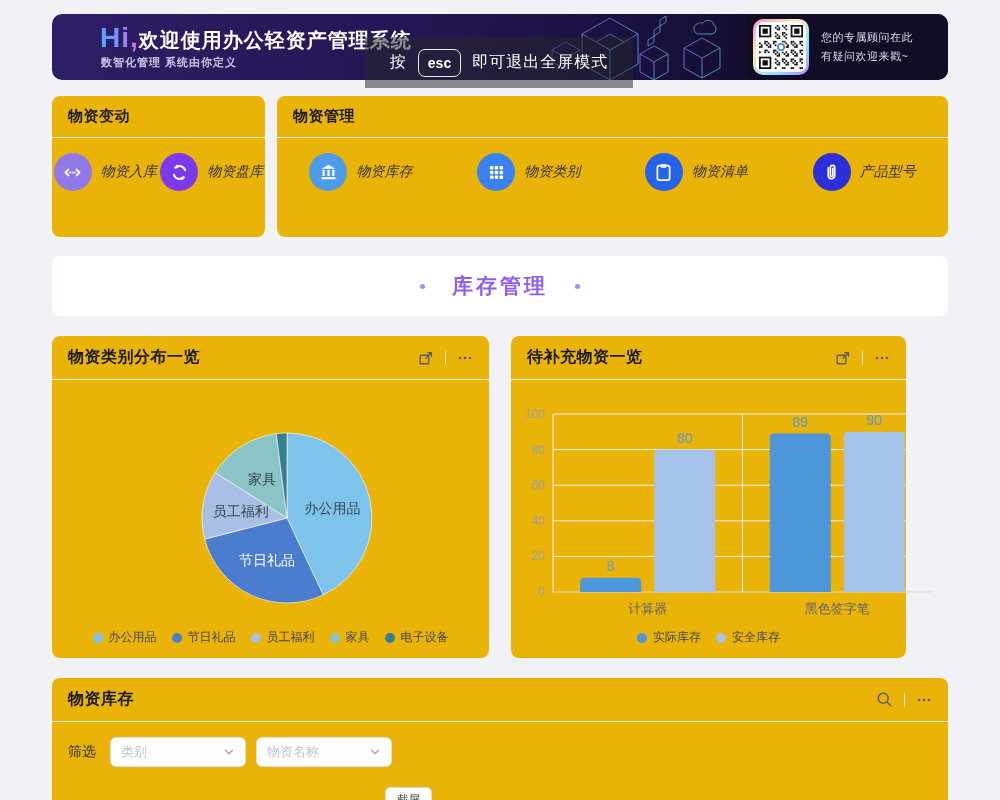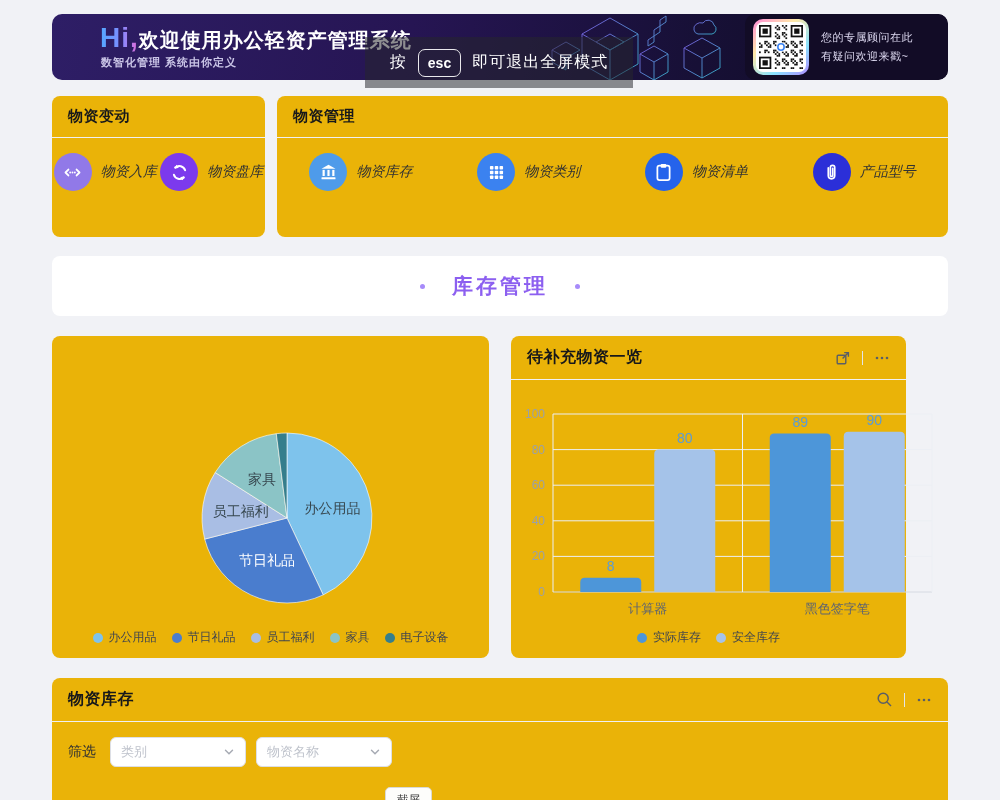--- a/index.html
+++ b/index.html
@@ -369,20 +369,39 @@
     </div>
 </div>
 
 <div class="section-band">
   <span class="section-dot"></span>
   <span class="section-title">库存管理</span>
   <span class="section-dot"></span>
 </div>
 
 <div class="card" style="left:52px;top:336px;width:437px;height:322px;">
+  <div class="card-header">
+    <span class="card-title">物资类别分布一览</span>
+    <div class="header-actions">
+      <span class="icon-btn">
+        <svg width="16" height="16" viewBox="0 0 16 16" fill="none" stroke="currentColor" stroke-width="1.4">
+            <rect x="2.2" y="5.2" width="8.6" height="8.6" rx="1"></rect>
+            <path d="M9.2 2.6h4.2v4.2M13.2 2.8L7.6 8.4"></path>
+          </svg>
+      </span>
+      <span class="v-div"></span>
+      <span class="icon-btn">
+        <svg width="16" height="16" viewBox="0 0 16 16" fill="currentColor">
+            <circle cx="3" cy="8" r="1.3"></circle>
+            <circle cx="8" cy="8" r="1.3"></circle>
+            <circle cx="13" cy="8" r="1.3"></circle>
+          </svg>
+      </span>
+    </div>
+  </div>
   <svg id="pie-svg" width="437" height="240" viewBox="0 0 437 240" style="position:absolute;top:44px;left:0;">
       <path d="M235,138 L235.0,53.0 A85,85 0 0 1 271.2,214.9 Z" fill="#7EC3EC" stroke="#fff" stroke-width="0.6"></path>
       <text x="280.6" y="132.8" text-anchor="middle" font-size="14" font-weight="500" fill="#37474F">办公用品</text>
       <path d="M235,138 L271.2,214.9 A85,85 0 0 1 152.7,159.1 Z" fill="#4A7DCE" stroke="#fff" stroke-width="0.6"></path>
       <text x="215.1" y="185.3" text-anchor="middle" font-size="14" font-weight="500" fill="#FFFFFF">节日礼品</text>
       <path d="M235,138 L152.7,159.1 A85,85 0 0 1 163.2,92.5 Z" fill="#A9BEE4" stroke="#fff" stroke-width="0.6"></path>
       <text x="188.8" y="135.7" text-anchor="middle" font-size="14" font-weight="500" fill="#37474F">员工福利</text>
       <path d="M235,138 L163.2,92.5 A85,85 0 0 1 224.3,53.7 Z" fill="#8BC4C6" stroke="#fff" stroke-width="0.6"></path>
       <text x="210.0" y="103.5" text-anchor="middle" font-size="14" font-weight="500" fill="#37474F">家具</text>
       <path d="M235,138 L224.3,53.7 A85,85 0 0 1 235.0,53.0 Z" fill="#357E8C" stroke="#fff" stroke-width="0.6"></path>

